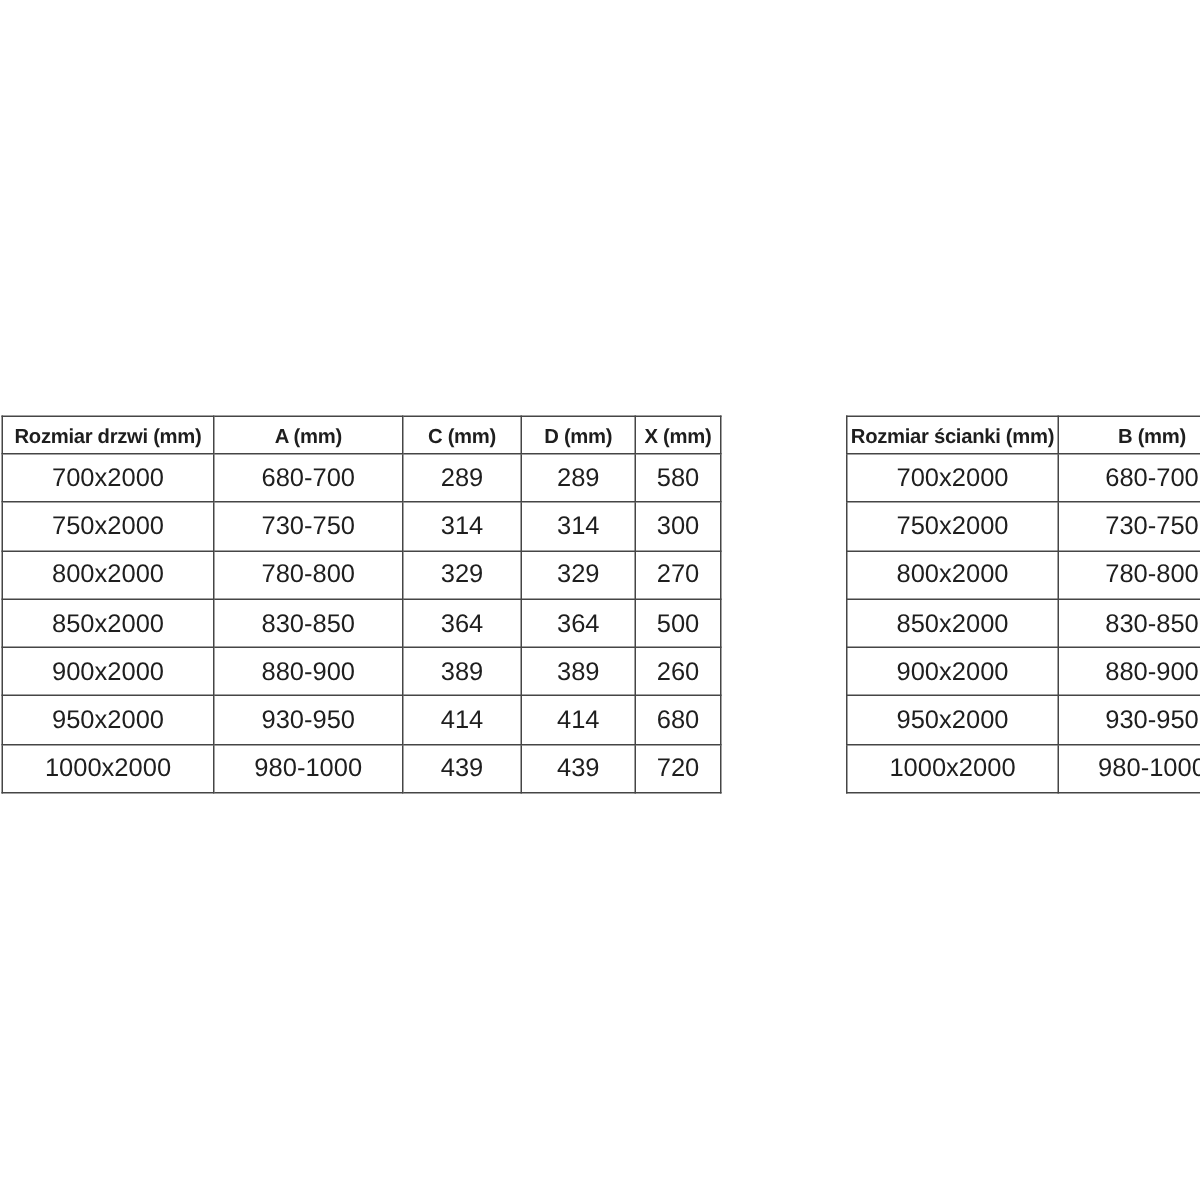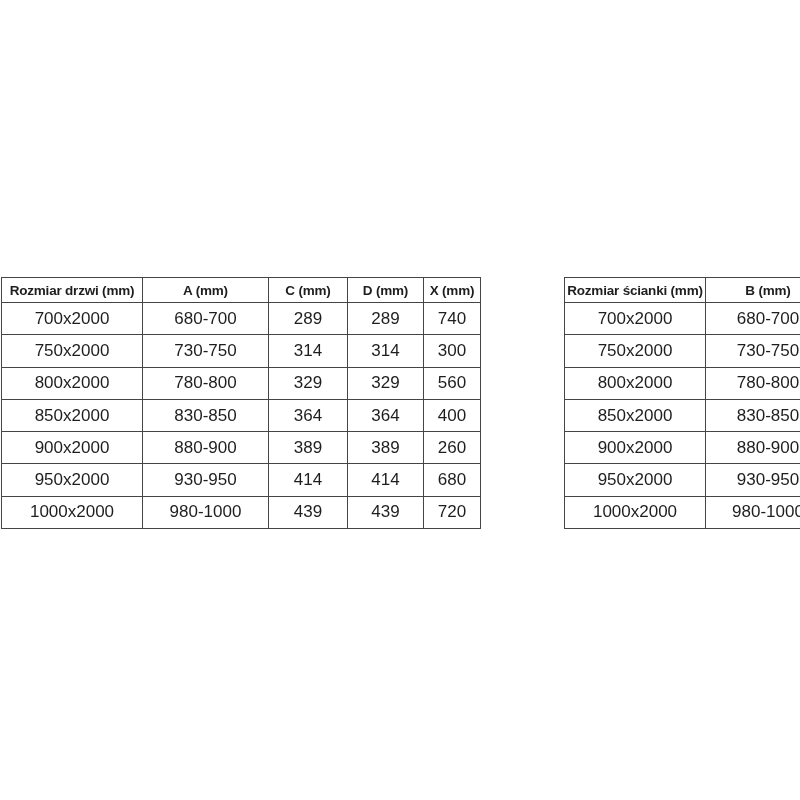--- a/index.html
+++ b/index.html
@@ -66,42 +66,42 @@
           <th>D (mm)</th>
           <th>X (mm)</th>
         </tr>
       </thead>
     <tbody>
         <tr>
           <td>700x2000</td>
           <td>680-700</td>
           <td>289</td>
           <td>289</td>
-          <td>740</td>
+          <td>580</td>
         </tr>
         <tr>
           <td>750x2000</td>
           <td>730-750</td>
           <td>314</td>
           <td>314</td>
           <td>300</td>
         </tr>
         <tr>
           <td>800x2000</td>
           <td>780-800</td>
           <td>329</td>
           <td>329</td>
-          <td>560</td>
+          <td>270</td>
         </tr>
         <tr>
           <td>850x2000</td>
           <td>830-850</td>
           <td>364</td>
           <td>364</td>
-          <td>400</td>
+          <td>500</td>
         </tr>
         <tr>
           <td>900x2000</td>
           <td>880-900</td>
           <td>389</td>
           <td>389</td>
           <td>260</td>
         </tr>
         <tr>
           <td>950x2000</td>

